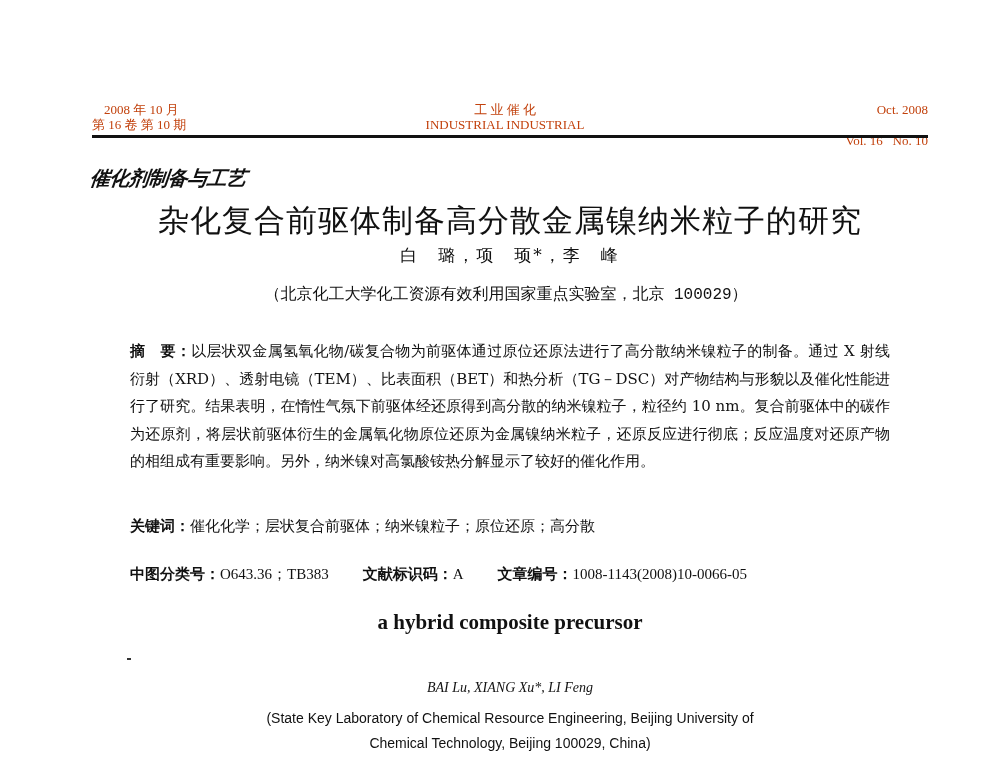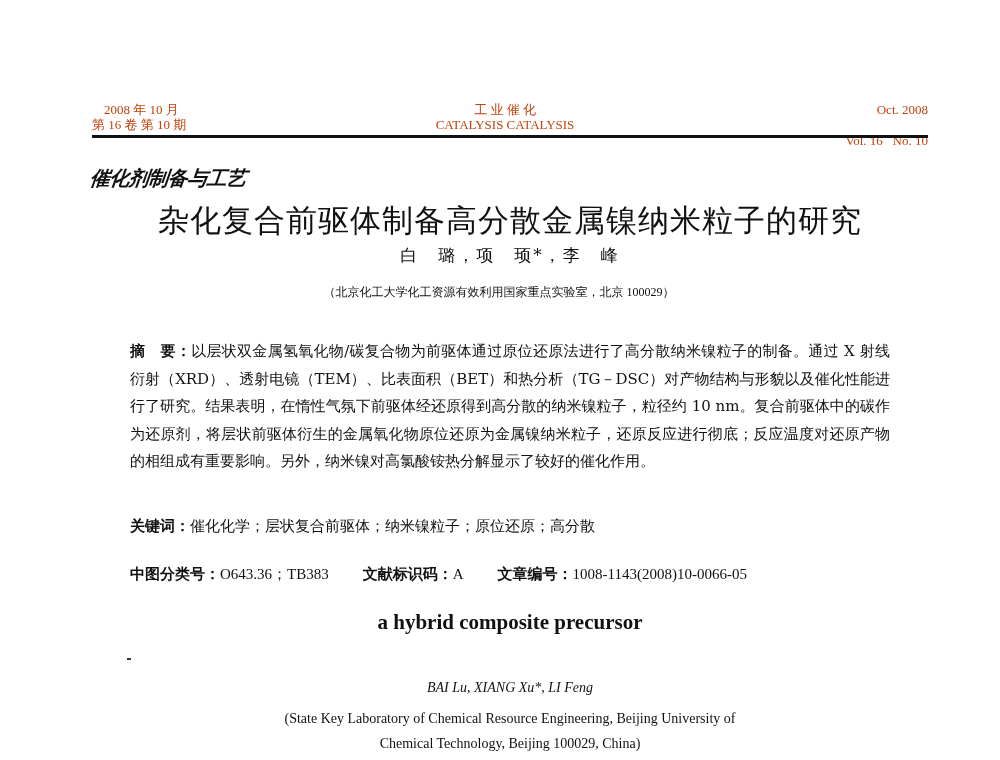--- a/index.html
+++ b/index.html
@@ -7,44 +7,44 @@
   .abs { position: absolute; }
   .hdr { font-family: "Liberation Serif", serif; font-size: 13px; line-height: 15px; color: #c2410c; }
   .hdr-left { left: 92px; top: 102px; }
   .hdr-left .l1 { padding-left: 12px; }
   .hdr-center { left: 400px; top: 102px; width: 210px; text-align: center; }
   .hdr-right { left: 780px; top: 102px; width: 148px; text-align: right; }
   .rule { left: 92px; top: 135px; width: 836px; height: 3px; border-top: 2px solid #111; border-bottom: 1px solid #111; box-sizing: border-box; }
   .section { left: 90px; top: 165px; font-family: "DejaVu Sans", sans-serif; font-weight: bold; font-style: italic; font-size: 20px; letter-spacing: -0.5px; transform: skewX(-6deg); }
   .title { left: 100px; top: 200px; width: 820px; text-align: center; font-family: "DejaVu Sans", sans-serif; font-size: 31px; letter-spacing: 1px; line-height: 40px; }
   .authors-cn { left: 300px; top: 244px; width: 420px; text-align: center; font-family: "DejaVu Serif", serif; font-size: 17px; letter-spacing: 2px; }
-  .affil-cn { left: 229px; top: 284px; width: 540px; text-align: center; font-family: Liberation Serif, serif; font-size: 12px; }
+  .affil-cn { left: 236px; top: 284px; width: 540px; text-align: center; font-family: Liberation Mono, monospace; font-size: 16px; }
   .abstract { left: 130px; top: 338px; width: 760px; font-family: "DejaVu Serif", serif; font-size: 15px; line-height: 27.5px; text-align: justify; }
   .abstract .lbl { font-family: "DejaVu Sans", sans-serif; font-weight: bold; }
   .kw { left: 130px; top: 517px; width: 760px; font-family: "DejaVu Serif", serif; font-size: 15px; }
   .kw .lbl { font-family: Liberation Mono, monospace; font-weight: bold; }
   .cls { left: 130px; top: 546px; width: 760px; font-family: "Liberation Serif", serif; font-size: 15px; margin-top: 19px; }
   .cls .lbl { font-family: "DejaVu Sans", sans-serif; font-weight: bold; font-size: 15px; }
   .cls .gap { display: inline-block; width: 34px; }
   .en-title { left: 150px; top: 607px; width: 720px; text-align: center; font-family: "Liberation Serif", serif; font-weight: bold; font-size: 21px; line-height: 30px; }
   .en-authors { left: 300px; top: 680px; width: 420px; text-align: center; font-family: "Liberation Serif", serif; font-style: italic; font-size: 14px; }
-  .en-affil { left: 160px; top: 706px; width: 700px; text-align: center; font-family: Liberation Serif, serif; font-size: 14px; line-height: 25px; }
+  .en-affil { left: 160px; top: 706px; width: 700px; text-align: center; font-family: Liberation Sans, sans-serif; font-size: 14px; line-height: 25px; }
   .stray { left: 127px; top: 658px; width: 4px; height: 2px; background: #333; }
 </style>
 </head>
 <body>
 
 <div class="abs hdr hdr-left">
   <div class="l1">2008 年 10 月</div>
   <div>第 16 卷 第 10 期</div>
 </div>
 
 <div class="abs hdr hdr-center">
   <div>工 业 催 化</div>
-  <div>CATALYSIS CATALYSIS</div>
+  <div>INDUSTRIAL INDUSTRIAL</div>
 </div>
 
 <div class="abs hdr hdr-right">
   <div>Oct. 2008</div>
   <div style="white-space: pre; margin-top: 16px;">Vol. 16   No. 10</div>
 </div>
 
 <div class="abs rule"></div>
 
 <div class="abs section">催化剂制备与工艺</div>

